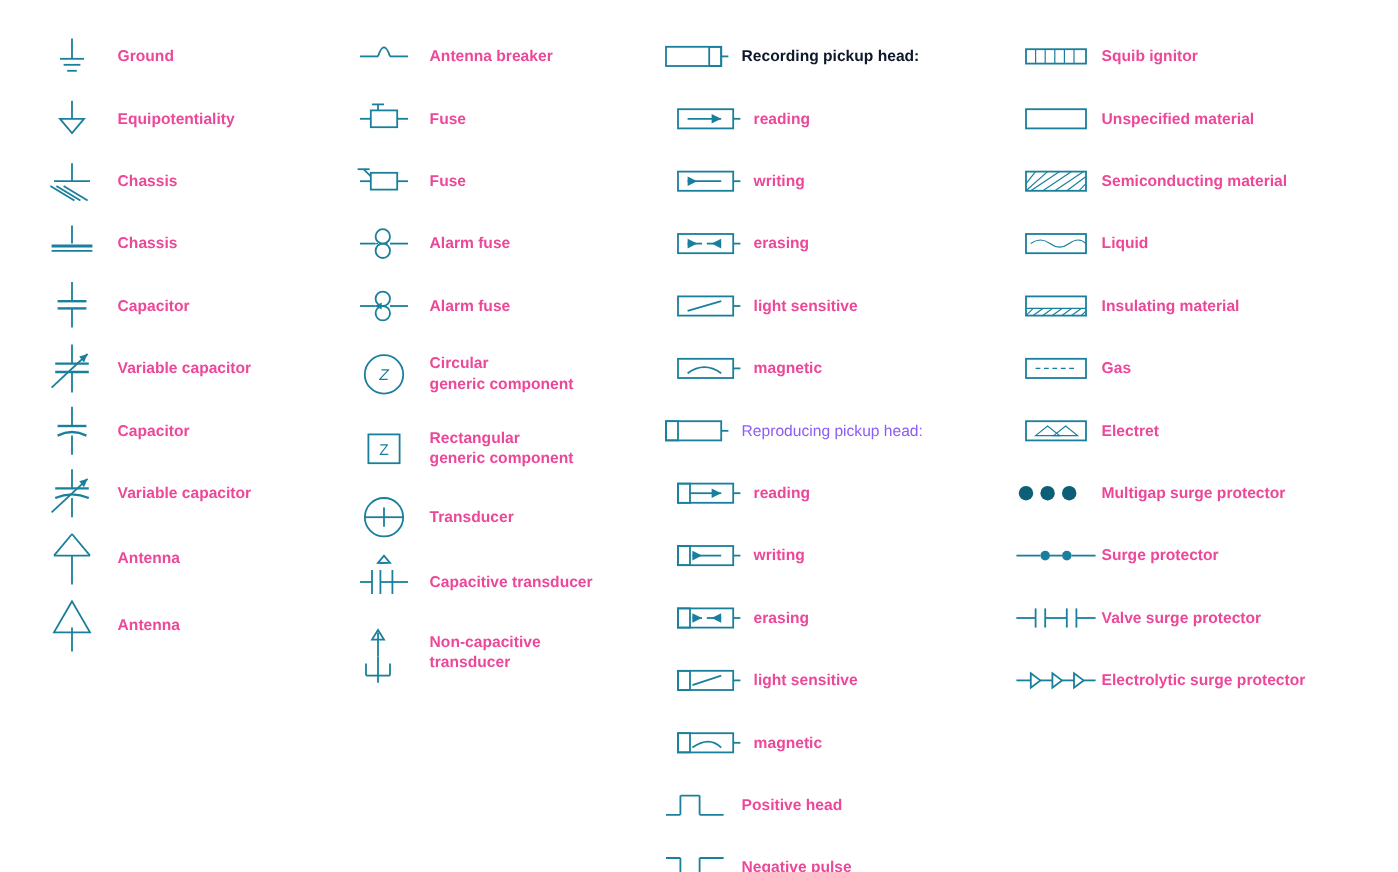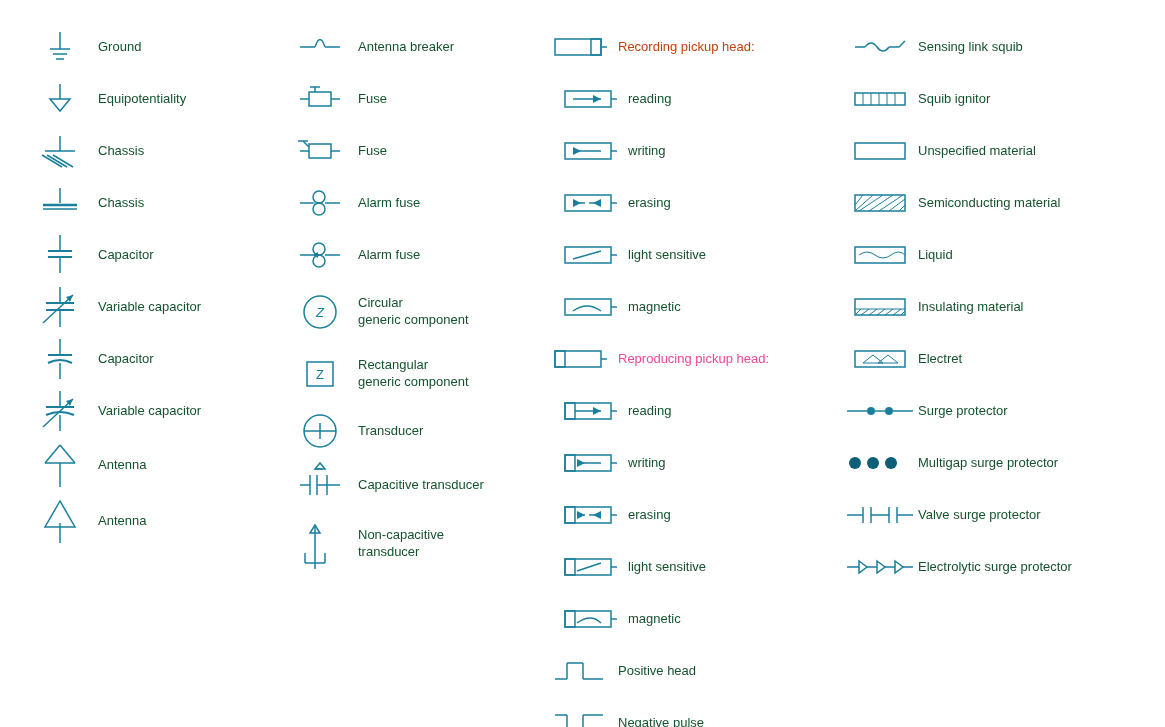--- a/index.html
+++ b/index.html
@@ -28,24 +28,25 @@
       min-height: 44px;
     }
     .item-symbol {
       width: 60px;
       min-width: 60px;
       display: flex;
       align-items: center;
       justify-content: center;
     }
     .item-label {
-      color: #14532d;
+      color: #ec4899;
       font-size: 13px;
       margin-left: 8px;
       line-height: 1.3;
+      font-weight: bold;
     }
     svg {
       overflow: visible;
     }
   </style>
 </head>
 <body>
 
 <div class="page">
 
@@ -311,21 +312,21 @@
   <div class="column">
 
     <div class="item">
       <div class="item-symbol">
         <svg width="55" height="28" viewBox="0 0 55 28">
           <rect x="2" y="6" width="46" height="16" fill="none" stroke="#1a7f9c" stroke-width="1.5"></rect>
           <polygon points="38,6 48,6 48,22 38,22" fill="none" stroke="#1a7f9c" stroke-width="1.5"></polygon>
           <line x1="48" y1="14" x2="54" y2="14" stroke="#1a7f9c" stroke-width="1.5"></line>
         </svg>
       </div>
-      <span class="item-label" style="font-weight:normal;color:#c2410c">Recording pickup head:</span>
+      <span class="item-label" style="font-weight:bold;color:#0f172a">Recording pickup head:</span>
     </div>
 
     <div class="item" style="margin-left:10px">
       <div class="item-symbol">
         <svg width="55" height="28" viewBox="0 0 55 28">
           <rect x="2" y="6" width="46" height="16" fill="none" stroke="#1a7f9c" stroke-width="1.5"></rect>
           <line x1="10" y1="14" x2="38" y2="14" stroke="#1a7f9c" stroke-width="1.5"></line>
           <polygon points="30,10 38,14 30,18" fill="#1a7f9c"></polygon>
           <line x1="48" y1="14" x2="54" y2="14" stroke="#1a7f9c" stroke-width="1.5"></line>
         </svg>
@@ -382,21 +383,21 @@
     </div>
 
     <div class="item">
       <div class="item-symbol">
         <svg width="55" height="28" viewBox="0 0 55 28">
           <rect x="2" y="6" width="46" height="16" fill="none" stroke="#1a7f9c" stroke-width="1.5"></rect>
           <polygon points="2,6 12,6 12,22 2,22" fill="none" stroke="#1a7f9c" stroke-width="1.5"></polygon>
           <line x1="48" y1="14" x2="54" y2="14" stroke="#1a7f9c" stroke-width="1.5"></line>
         </svg>
       </div>
-      <span class="item-label" style="font-weight:normal;color:#ec4899">Reproducing pickup head:</span>
+      <span class="item-label" style="font-weight:normal;color:#8b5cf6">Reproducing pickup head:</span>
     </div>
 
     <div class="item" style="margin-left:10px">
       <div class="item-symbol">
         <svg width="55" height="28" viewBox="0 0 55 28">
           <rect x="2" y="6" width="46" height="16" fill="none" stroke="#1a7f9c" stroke-width="1.5"></rect>
           <polygon points="2,6 12,6 12,22 2,22" fill="none" stroke="#1a7f9c" stroke-width="1.5"></polygon>
           <line x1="12" y1="14" x2="38" y2="14" stroke="#1a7f9c" stroke-width="1.5"></line>
           <polygon points="30,10 38,14 30,18" fill="#1a7f9c"></polygon>
           <line x1="48" y1="14" x2="54" y2="14" stroke="#1a7f9c" stroke-width="1.5"></line>
@@ -481,31 +482,20 @@
         </svg>
       </div>
       <span class="item-label">Negative pulse</span>
     </div>
 
   </div>
 
   <div class="column">
 
 
-    <div class="item">
-      <div class="item-symbol">
-        <svg width="55" height="28" viewBox="0 0 55 28">
-          <line x1="2" y1="14" x2="12" y2="14" stroke="#1a7f9c" stroke-width="1.5"></line>
-          <path d="M12,14 Q18,6 24,14 Q30,22 36,14" fill="none" stroke="#1a7f9c" stroke-width="1.5"></path>
-          <line x1="36" y1="14" x2="46" y2="14" stroke="#1a7f9c" stroke-width="1.5"></line>
-          <line x1="46" y1="14" x2="52" y2="8" stroke="#1a7f9c" stroke-width="1.5"></line>
-        </svg>
-      </div>
-      <span class="item-label">Sensing link squib</span>
-    </div>
 
     <div class="item">
       <div class="item-symbol">
         <svg width="55" height="28" viewBox="0 0 55 28">
           <rect x="2" y="8" width="50" height="12" fill="none" stroke="#1a7f9c" stroke-width="1.5"></rect>
           <line x1="10" y1="8" x2="10" y2="20" stroke="#1a7f9c" stroke-width="1"></line>
           <line x1="18" y1="8" x2="18" y2="20" stroke="#1a7f9c" stroke-width="1"></line>
           <line x1="26" y1="8" x2="26" y2="20" stroke="#1a7f9c" stroke-width="1"></line>
           <line x1="34" y1="8" x2="34" y2="20" stroke="#1a7f9c" stroke-width="1"></line>
           <line x1="42" y1="8" x2="42" y2="20" stroke="#1a7f9c" stroke-width="1"></line>
@@ -561,54 +551,63 @@
           <line x1="24" y1="14" x2="16" y2="20" stroke="#1a7f9c" stroke-width="1"></line>
           <line x1="32" y1="14" x2="24" y2="20" stroke="#1a7f9c" stroke-width="1"></line>
           <line x1="40" y1="14" x2="32" y2="20" stroke="#1a7f9c" stroke-width="1"></line>
           <line x1="48" y1="14" x2="40" y2="20" stroke="#1a7f9c" stroke-width="1"></line>
           <line x1="52" y1="16" x2="48" y2="20" stroke="#1a7f9c" stroke-width="1"></line>
         </svg>
       </div>
       <span class="item-label">Insulating material</span>
     </div>
 
+    <div class="item">
+      <div class="item-symbol">
+        <svg width="55" height="24" viewBox="0 0 55 24">
+          <rect x="2" y="4" width="50" height="16" fill="none" stroke="#1a7f9c" stroke-width="1.5"></rect>
+          <line x1="10" y1="12" x2="44" y2="12" stroke="#1a7f9c" stroke-width="1" stroke-dasharray="4,3"></line>
+        </svg>
+      </div>
+      <span class="item-label">Gas</span>
+    </div>
 
     <div class="item">
       <div class="item-symbol">
         <svg width="55" height="24" viewBox="0 0 55 24">
           <rect x="2" y="4" width="50" height="16" fill="none" stroke="#1a7f9c" stroke-width="1.5"></rect>
           <polygon points="10,16 20,8 30,16" fill="none" stroke="#1a7f9c" stroke-width="1"></polygon>
           <polygon points="25,16 35,8 45,16" fill="none" stroke="#1a7f9c" stroke-width="1"></polygon>
         </svg>
       </div>
       <span class="item-label">Electret</span>
+    </div>
+
+    <div class="item">
+      <div class="item-symbol">
+        <svg width="70" height="24" viewBox="0 0 70 24">
+          <circle cx="10" cy="12" r="6" fill="#0d5f78"></circle>
+          <circle cx="28" cy="12" r="6" fill="#0d5f78"></circle>
+          <circle cx="46" cy="12" r="6" fill="#0d5f78"></circle>
+        </svg>
+      </div>
+      <span class="item-label">Multigap surge protector</span>
     </div>
 
     <div class="item">
       <div class="item-symbol">
         <svg width="70" height="24" viewBox="0 0 70 24">
           <line x1="2" y1="12" x2="22" y2="12" stroke="#1a7f9c" stroke-width="1.5"></line>
           <circle cx="26" cy="12" r="4" fill="#1a7f9c"></circle>
           <line x1="30" y1="12" x2="40" y2="12" stroke="#1a7f9c" stroke-width="1.5"></line>
           <circle cx="44" cy="12" r="4" fill="#1a7f9c"></circle>
           <line x1="48" y1="12" x2="68" y2="12" stroke="#1a7f9c" stroke-width="1.5"></line>
         </svg>
       </div>
       <span class="item-label">Surge protector</span>
-    </div>
-
-    <div class="item">
-      <div class="item-symbol">
-        <svg width="70" height="24" viewBox="0 0 70 24">
-          <circle cx="10" cy="12" r="6" fill="#0d5f78"></circle>
-          <circle cx="28" cy="12" r="6" fill="#0d5f78"></circle>
-          <circle cx="46" cy="12" r="6" fill="#0d5f78"></circle>
-        </svg>
-      </div>
-      <span class="item-label">Multigap surge protector</span>
     </div>
 
     <div class="item">
       <div class="item-symbol">
         <svg width="70" height="28" viewBox="0 0 70 28">
           <line x1="2" y1="14" x2="18" y2="14" stroke="#1a7f9c" stroke-width="1.5"></line>
           <line x1="18" y1="6" x2="18" y2="22" stroke="#1a7f9c" stroke-width="1.5"></line>
           <line x1="26" y1="6" x2="26" y2="22" stroke="#1a7f9c" stroke-width="1.5"></line>
           <line x1="26" y1="14" x2="44" y2="14" stroke="#1a7f9c" stroke-width="1.5"></line>
           <line x1="44" y1="6" x2="44" y2="22" stroke="#1a7f9c" stroke-width="1.5"></line>

